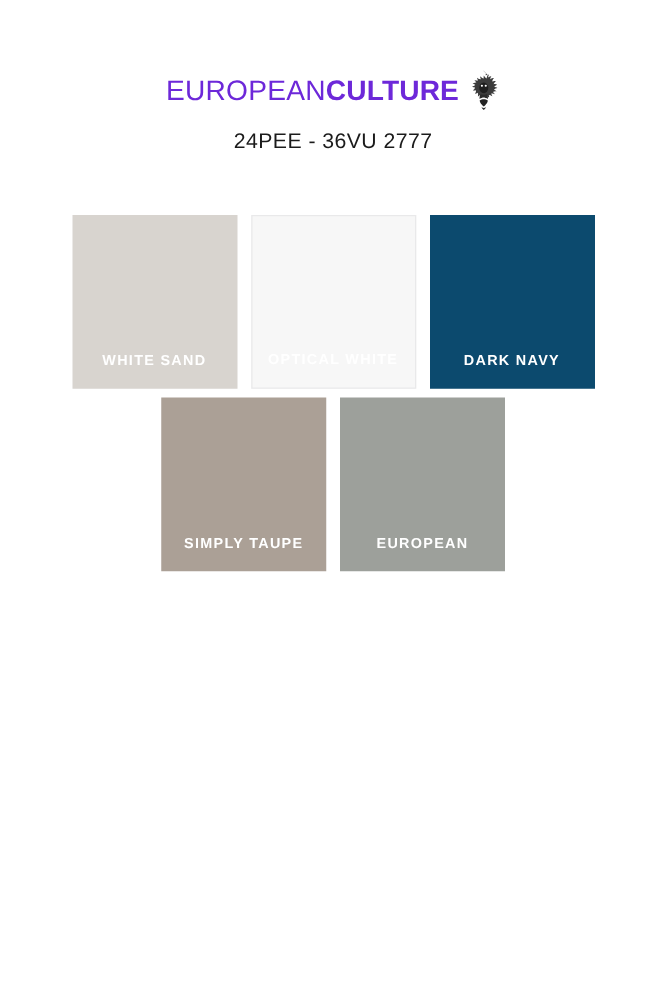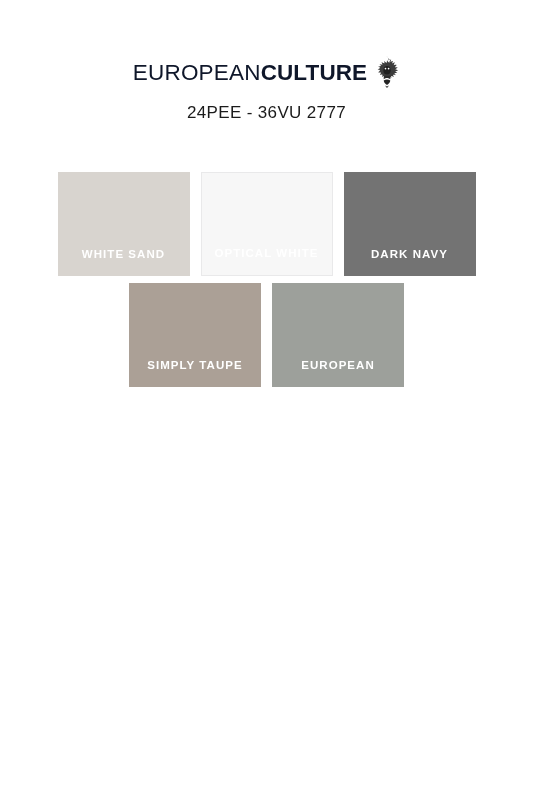--- a/index.html
+++ b/index.html
@@ -30,21 +30,21 @@
     display: inline-flex;
     align-items: center;
     justify-content: center;
     gap: 7px;
     line-height: 1;
   }
   .brand-wordmark {
     font-family: "Liberation Sans", sans-serif;
     font-size: 22.5px;
     letter-spacing: 0.2px;
-    color: #0f172a;
+    color: #6d28d9;
     white-space: nowrap;
   }
   .brand-word-light {
     font-weight: 300;
   }
   .brand-word-bold {
     font-weight: 700;
     letter-spacing: 0.1px;
   }
   .brand-emblem {
@@ -80,21 +80,21 @@
   .swatch-row.row-top {
     gap: 11px;
   }
   .swatch-row.row-bottom {
     gap: 11px;
     margin-top: 7px;
   }
   .swatch {
     position: relative;
     width: 132px;
-    height: 104px;
+    height: 139px;
     box-sizing: border-box;
     display: flex;
     align-items: flex-end;
     justify-content: center;
   }
   .swatch.bordered {
     border: 1px solid #e9e9ea;
   }
   .swatch-label {
     font-size: 11.5px;
@@ -138,21 +138,21 @@
   <div class="swatch-row row-top">
 
     <div class="swatch" style="background:#D8D4CF;">
       <span class="swatch-label" style="color:#ffffff;">WHITE SAND</span>
     </div>
 
     <div class="swatch bordered" style="background:#F7F7F7;">
       <span class="swatch-label" style="color:#ffffff;">OPTICAL WHITE</span>
     </div>
 
-    <div class="swatch" style="background:#737373;">
+    <div class="swatch" style="background:#0c4a6e;">
       <span class="swatch-label" style="color:#ffffff;">DARK NAVY</span>
     </div>
 
   </div>
 
   <div class="swatch-row row-bottom">
 
     <div class="swatch" style="background:#ABA096;">
       <span class="swatch-label" style="color:#ffffff;">SIMPLY TAUPE</span>
     </div>

